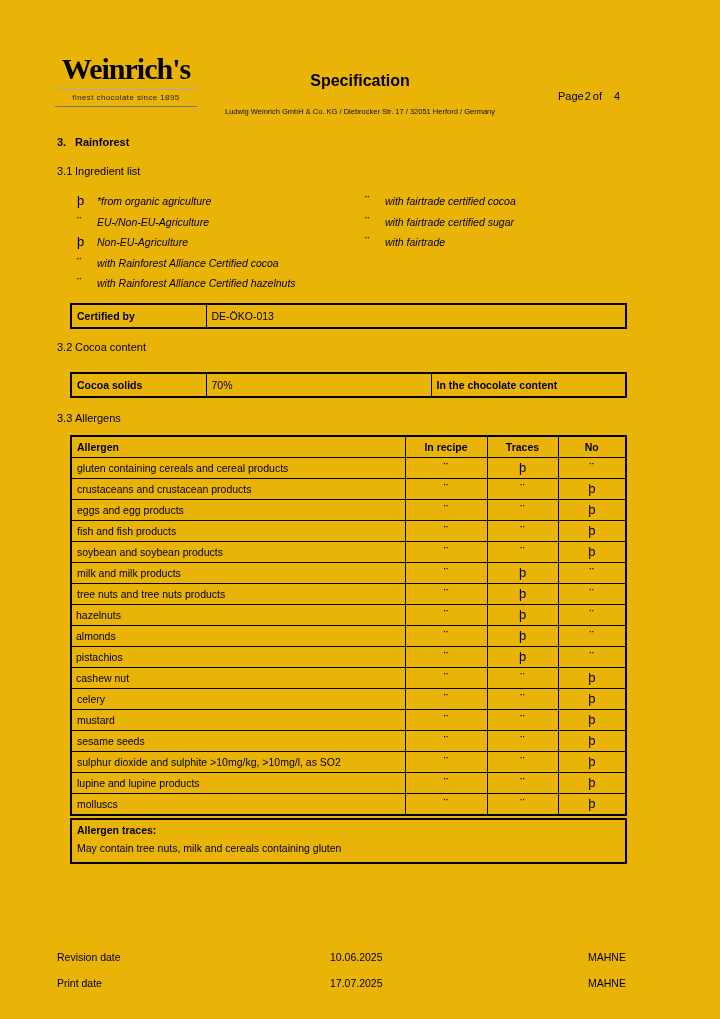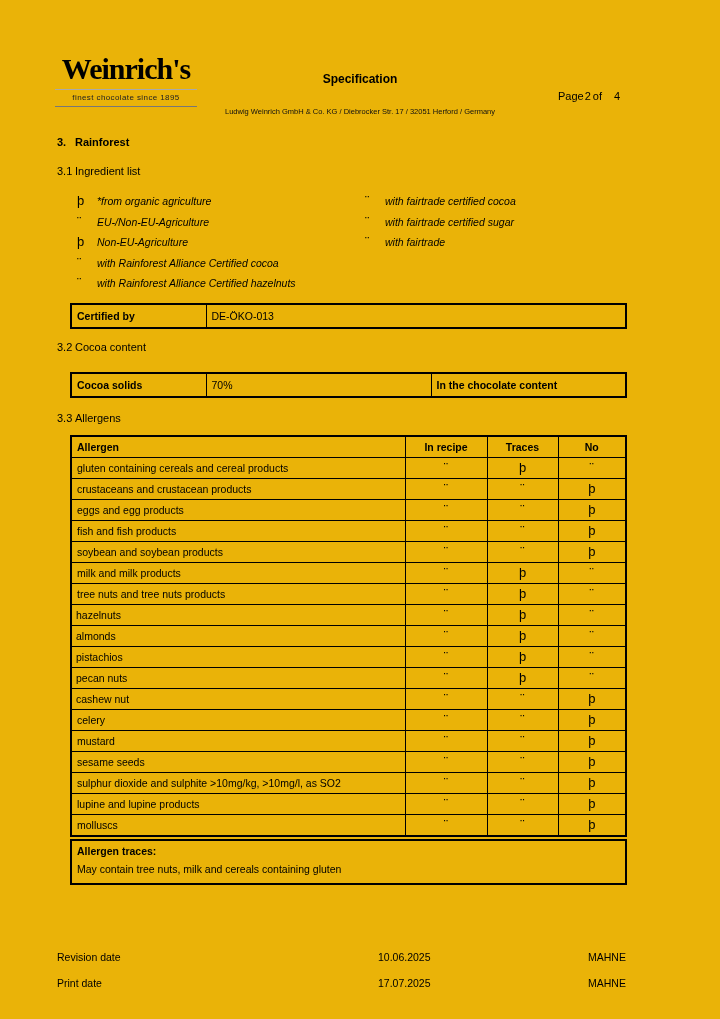--- a/index.html
+++ b/index.html
@@ -20,21 +20,21 @@
     letter-spacing:-1px; white-space:nowrap;
   }
   .logo-tagline {
     margin-top:3px;
     border-top:1px solid #aaa; border-bottom:1px solid #777;
     padding:3px 0 4px;
     font-size:8px; letter-spacing:0.4px; color:#222; white-space:nowrap;
   }
   .doc-title {
     position:absolute; left:0; right:0; top:72px;
-    text-align:center; font-size:12px; font-weight:bold;
+    text-align:center; font-size:16px; font-weight:bold;
   }
   .doc-subtitle {
     position:absolute; left:0; right:0; top:107px;
     text-align:center; font-size:7.5px; color:#111;
   }
   .page-info { position:absolute; left:558px; top:90px; font-size:11px; white-space:nowrap; }
   .page-info .pi-cur { margin-left:1px; }
   .page-info .pi-of { margin-left:2px; }
   .page-info .pi-total { margin-left:12px; }
 
@@ -78,21 +78,21 @@
   .traces-box {
     margin-top:2px; margin-left:13px; width:543px;
     border:2px solid #000; padding:3px 5px 6px;
   }
   .traces-label { font-size:10.5px; font-weight:bold; line-height:15px; }
   .traces-text { font-size:10.5px; line-height:16px; margin-top:2px; }
 
   
   .footer-row { position:absolute; left:0; width:720px; font-size:10.5px; }
   .footer-row .f-label { position:absolute; left:57px; }
-  .footer-row .f-value { position:absolute; left:330px;margin-left:48px; }
+  .footer-row .f-value { position:absolute; left:330px; }
   .footer-row .f-author { position:absolute; left:588px; }
   .fr-1 { top:951px; }
   .fr-2 { top:977px; }
 </style>
 </head>
 <body>
 
 <div class="page">
 
   <div class="logo">
@@ -245,26 +245,20 @@
             <td class="a-mark">þ</td>
             <td class="a-mark">¨</td>
           </tr>
           <tr>
             <td class="a-name indent">pistachios</td>
             <td class="a-mark">¨</td>
             <td class="a-mark">þ</td>
             <td class="a-mark">¨</td>
           </tr>
           <tr>
-            <td class="a-name indent">pecan nuts</td>
-            <td class="a-mark">¨</td>
-            <td class="a-mark">þ</td>
-            <td class="a-mark">¨</td>
-          </tr>
-          <tr>
             <td class="a-name indent">cashew nut</td>
             <td class="a-mark">¨</td>
             <td class="a-mark">¨</td>
             <td class="a-mark">þ</td>
           </tr>
           <tr>
             <td class="a-name">celery</td>
             <td class="a-mark">¨</td>
             <td class="a-mark">¨</td>
             <td class="a-mark">þ</td>

